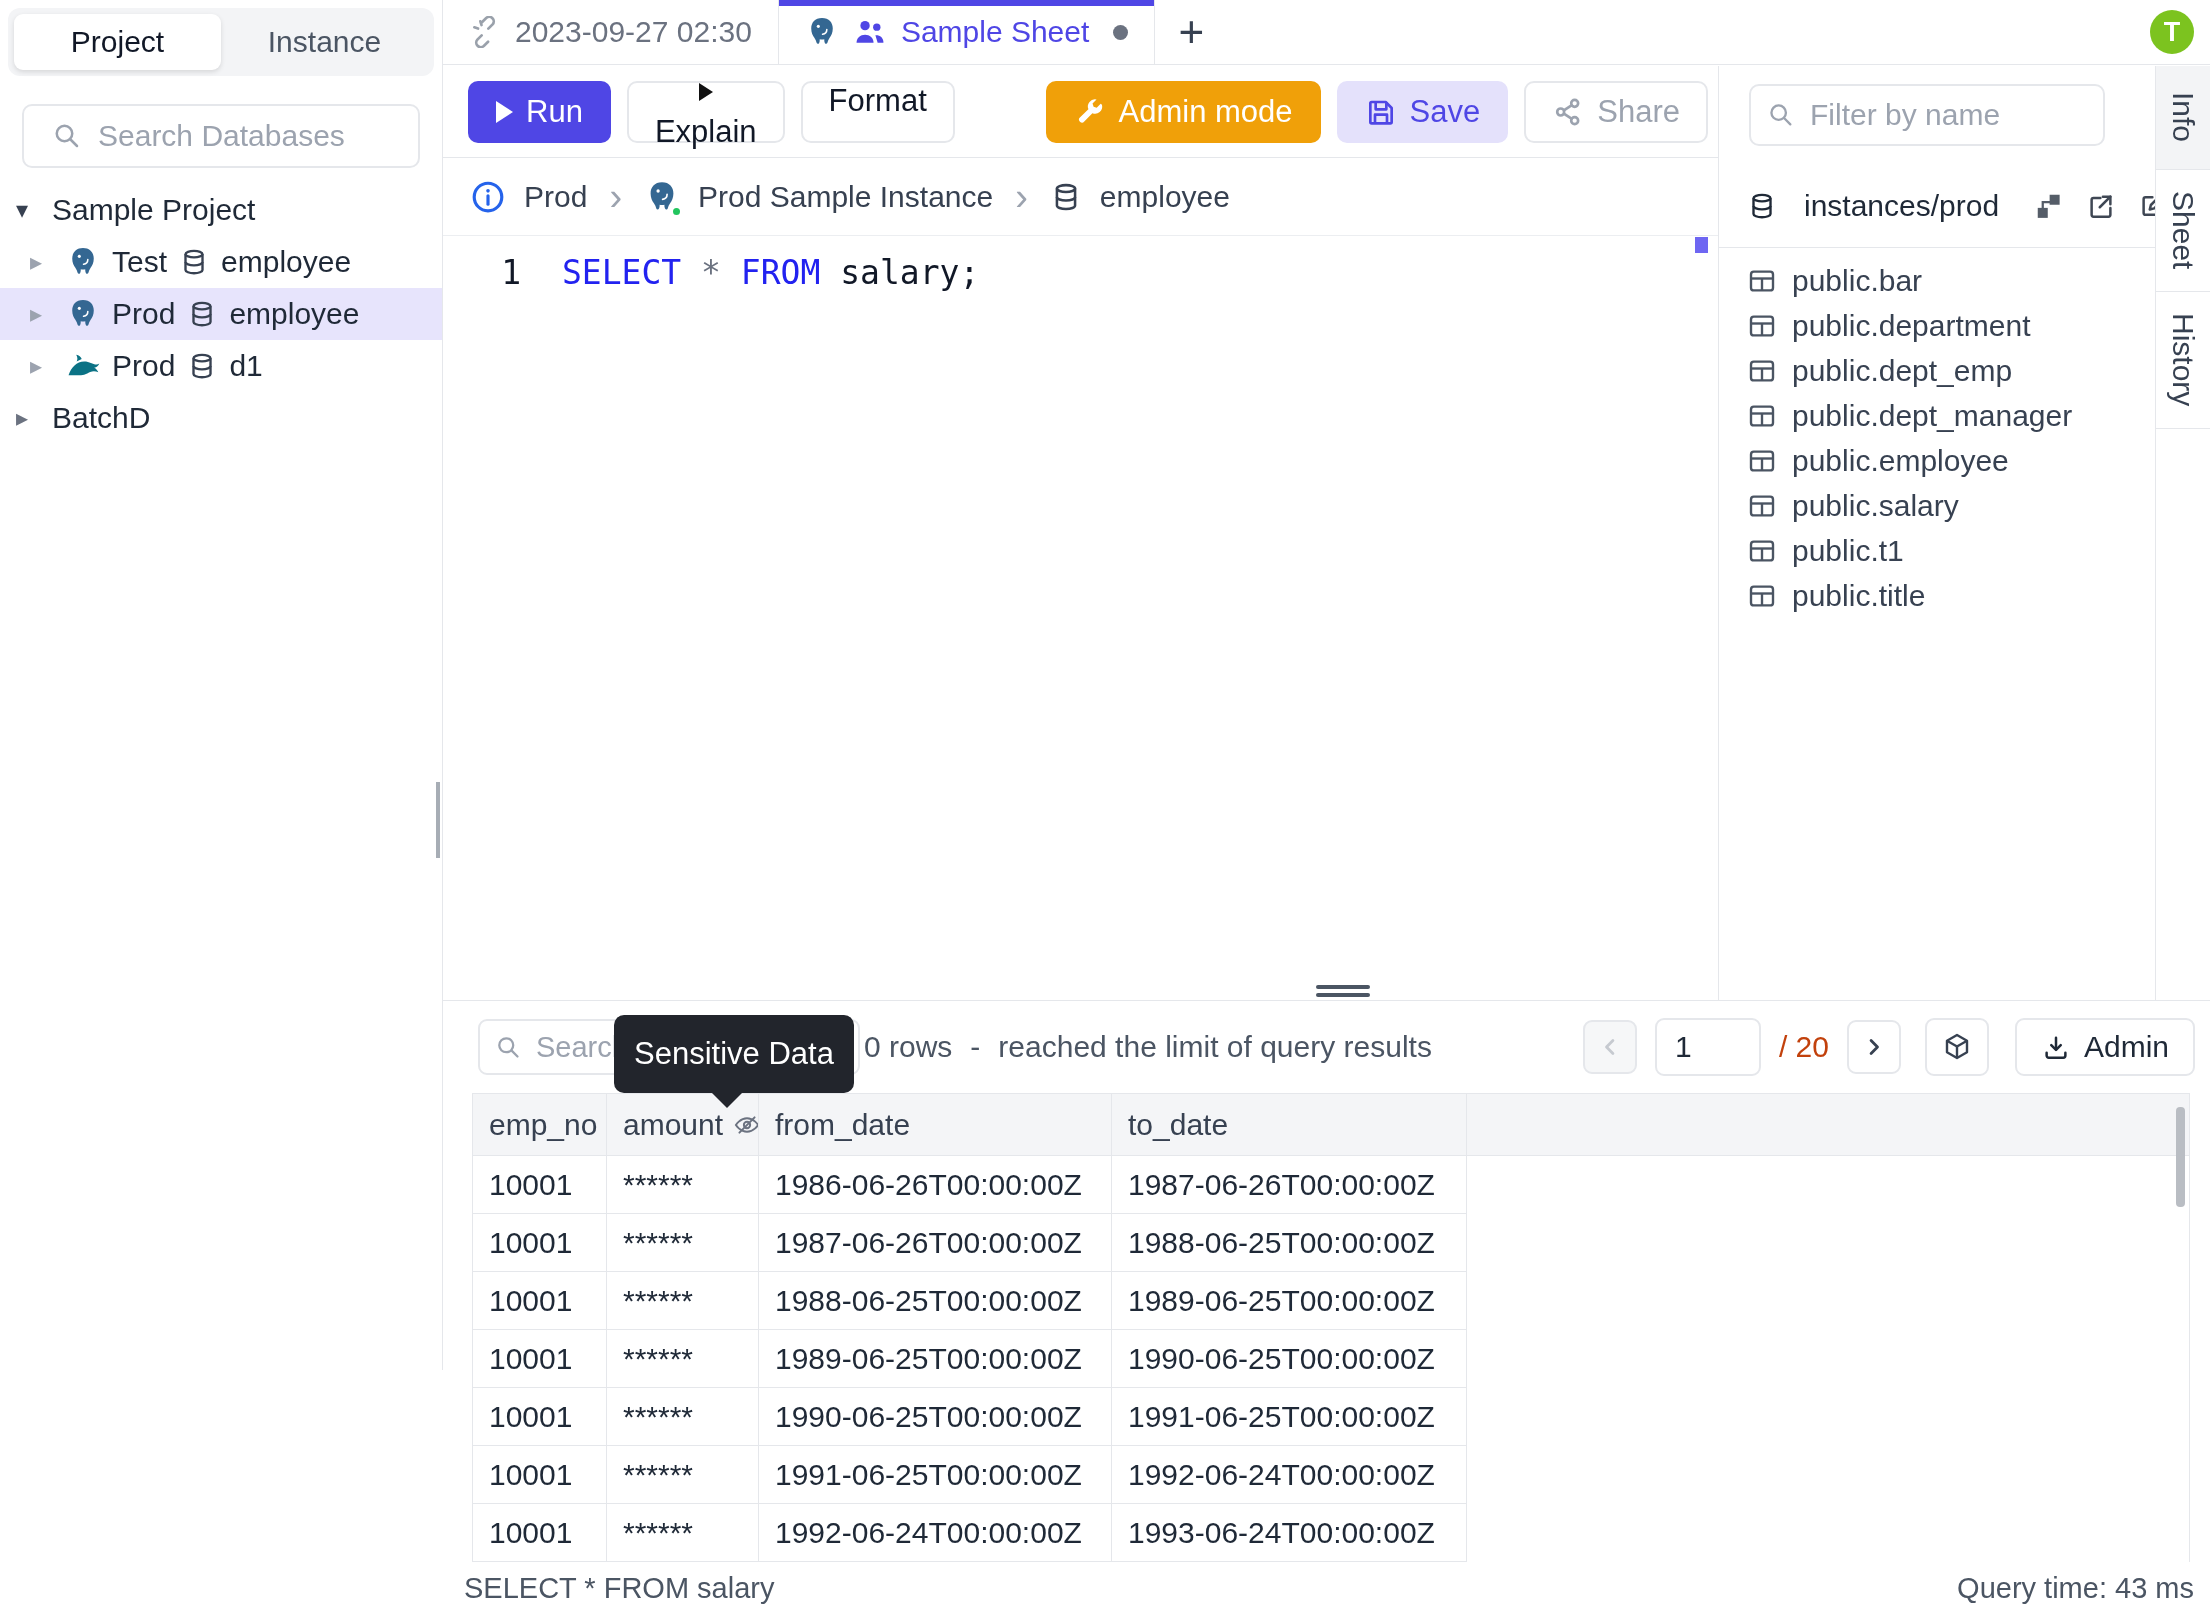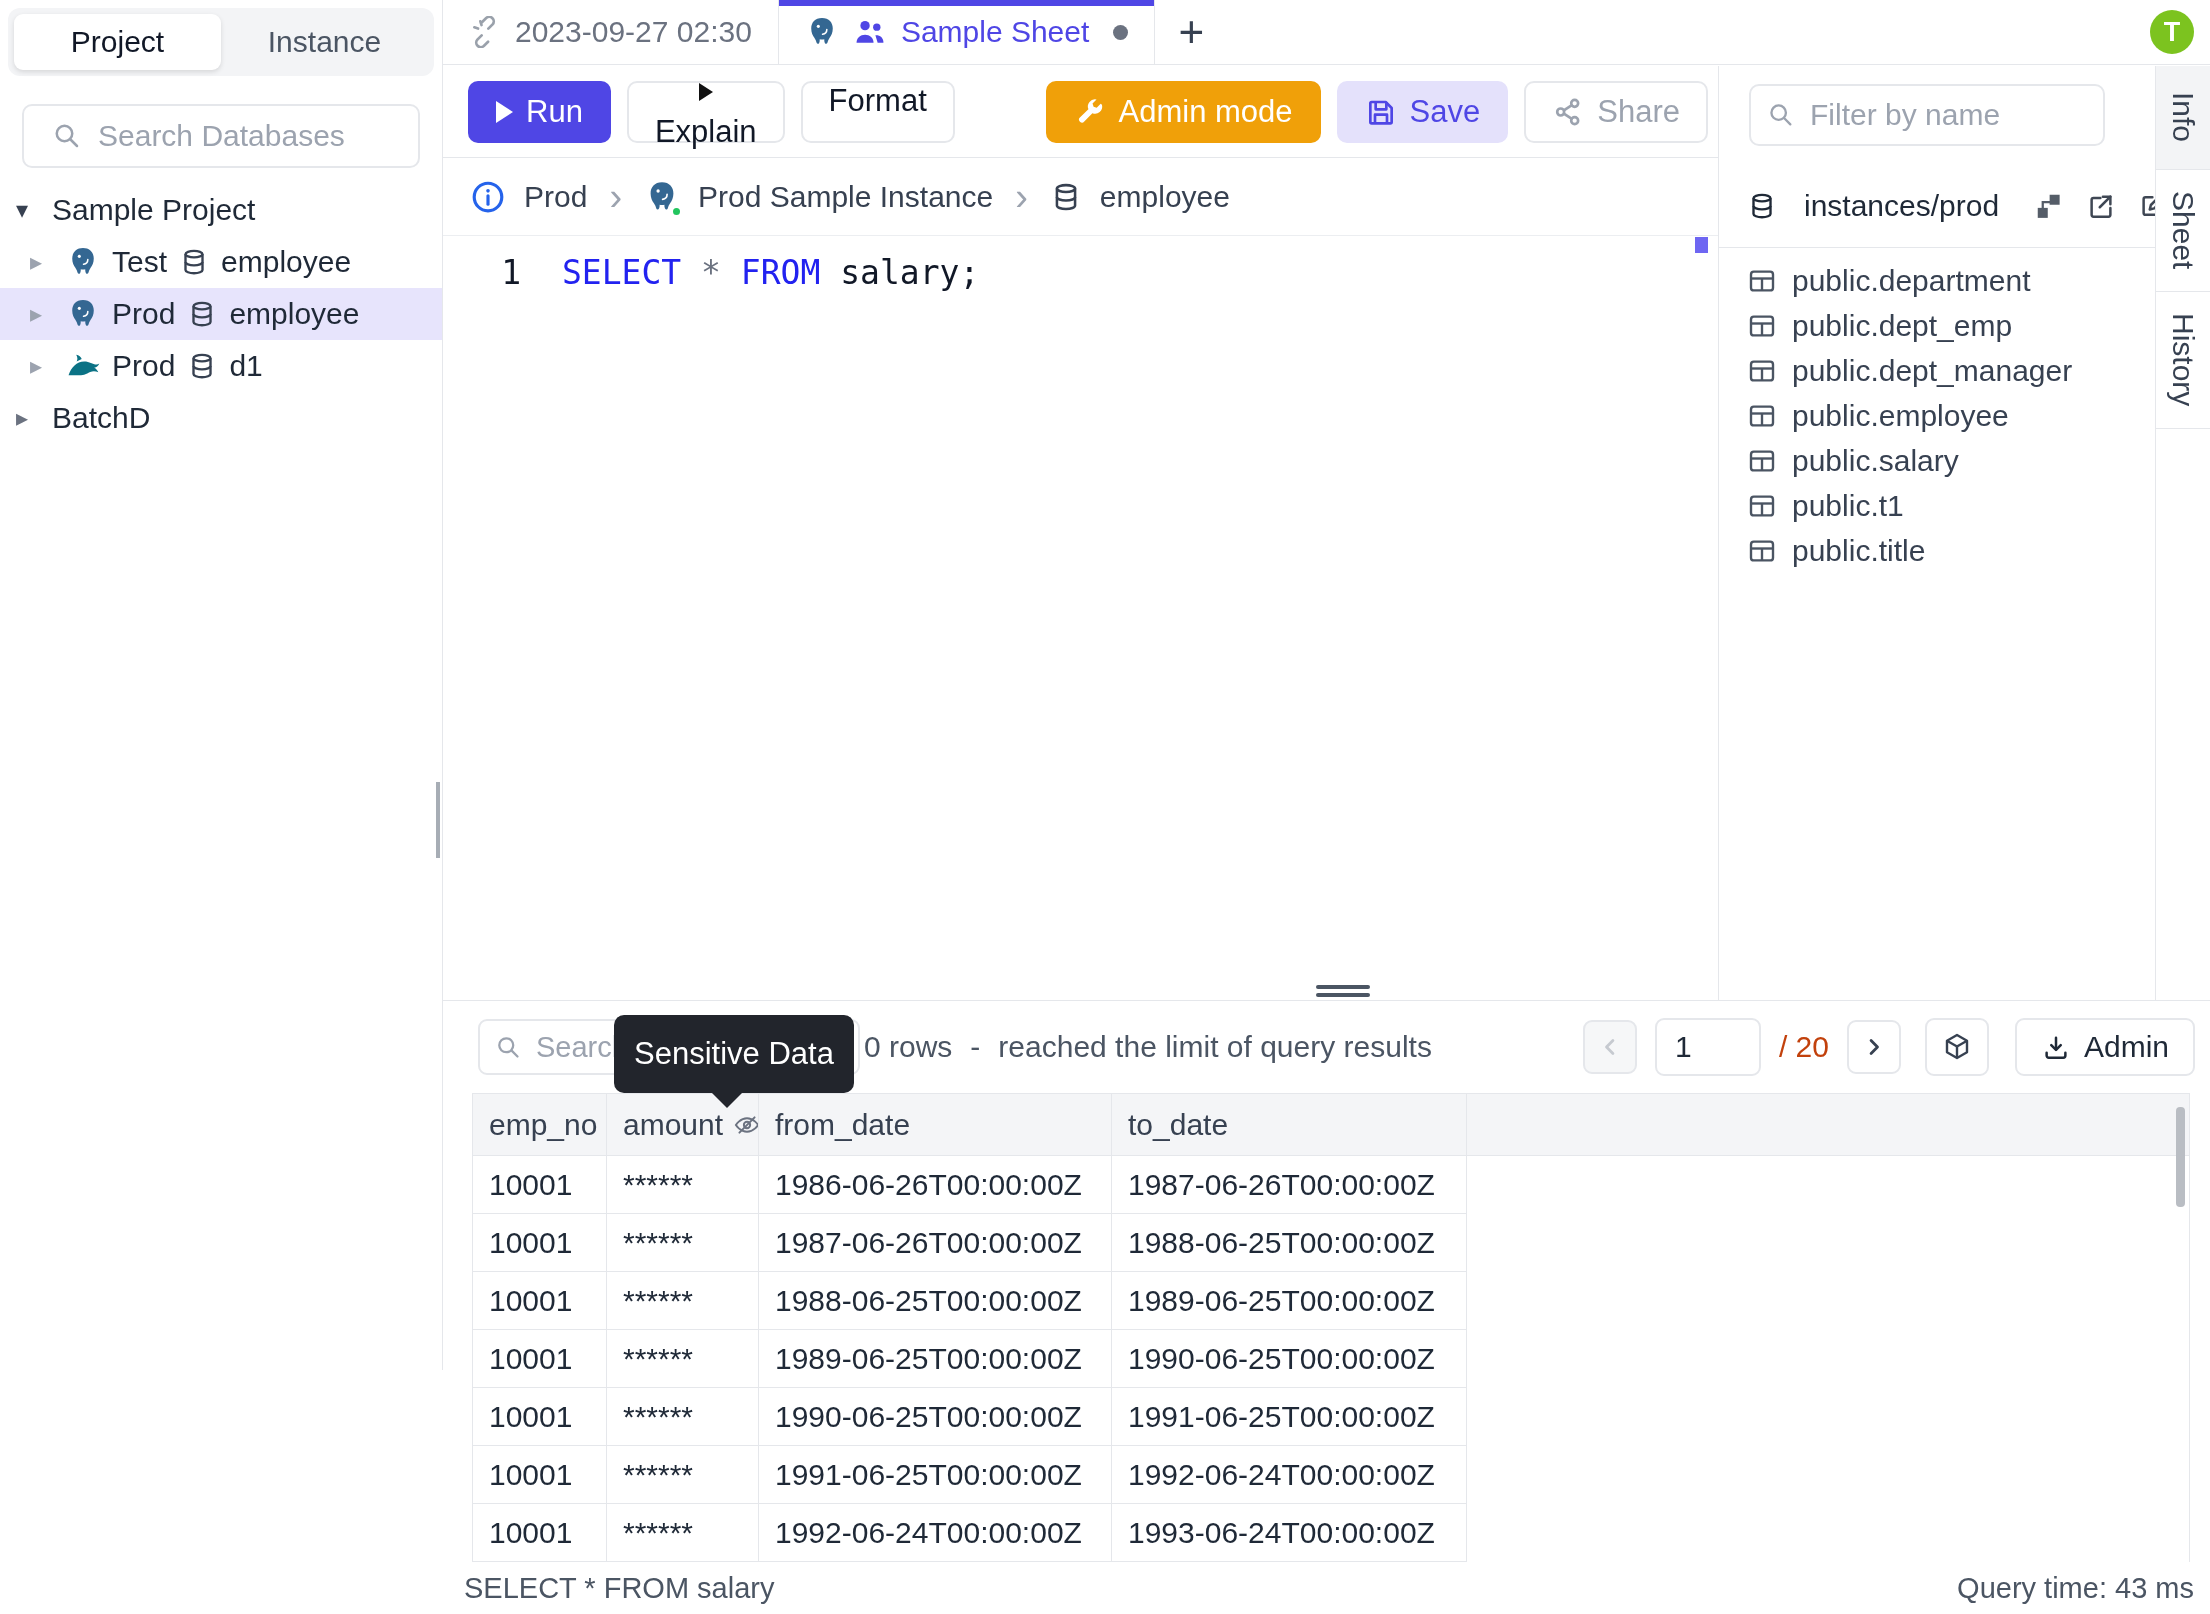--- a/index.html
+++ b/index.html
@@ -436,20 +436,30 @@
 
     <div class="tables">
       <div class="table-row">
         <span>
             <svg width="30" height="30" viewBox="0 0 24 24" fill="none" stroke="#4b5563" stroke-width="1.9">
               <rect x="3.2" y="4.5" width="17.6" height="15" rx="2.2"></rect>
               <path d="M3.2 10h17.6"></path>
               <path d="M12 10v9.5"></path>
             </svg>
           </span>
+        <span>public.bar</span>
+      </div>
+      <div class="table-row">
+        <span>
+            <svg width="30" height="30" viewBox="0 0 24 24" fill="none" stroke="#4b5563" stroke-width="1.9">
+              <rect x="3.2" y="4.5" width="17.6" height="15" rx="2.2"></rect>
+              <path d="M3.2 10h17.6"></path>
+              <path d="M12 10v9.5"></path>
+            </svg>
+          </span>
         <span>public.department</span>
       </div>
       <div class="table-row">
         <span>
             <svg width="30" height="30" viewBox="0 0 24 24" fill="none" stroke="#4b5563" stroke-width="1.9">
               <rect x="3.2" y="4.5" width="17.6" height="15" rx="2.2"></rect>
               <path d="M3.2 10h17.6"></path>
               <path d="M12 10v9.5"></path>
             </svg>
           </span>

